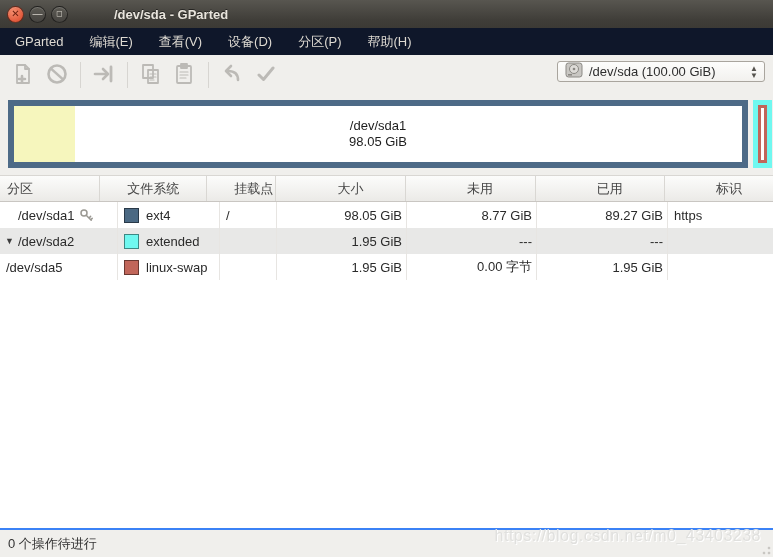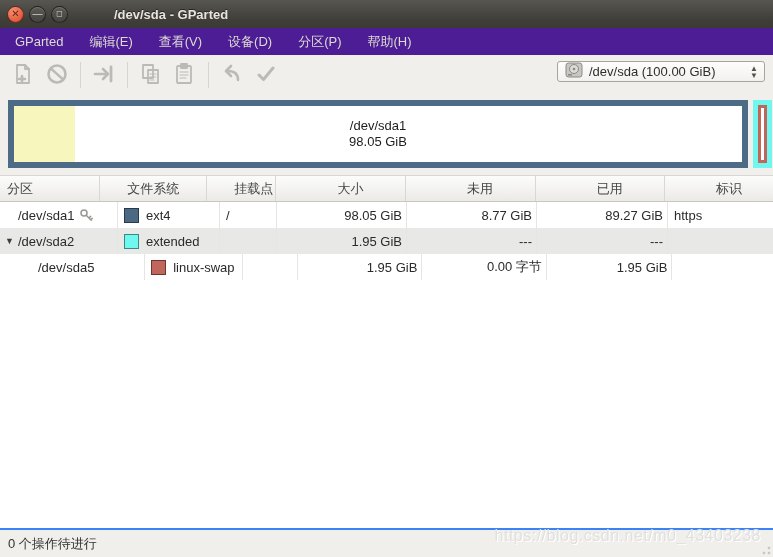--- a/index.html
+++ b/index.html
@@ -13,21 +13,21 @@
   .winbtns { display:flex; align-items:center; gap:5px; padding-left:7px; }
   .winbtn { width:17px; height:17px; border-radius:50%; display:flex; align-items:center; justify-content:center;
     font-size:10px; line-height:1; color:#3f3126; border:1px solid rgba(0,0,0,.55);
     background:linear-gradient(#5c5a54,#464440); box-shadow:inset 0 1px 0 rgba(255,255,255,.18); }
   .winbtn.close { background:radial-gradient(circle at 35% 30%, #f58e6f, #e25a3c 70%); color:#5e1c0d; font-weight:bold; }
   .winbtn .glyph { transform:translateY(-0.5px); color:#d8d4cc; }
   .winbtn.close .glyph { color:#6b1f0e; }
   .wintitle { margin-left:46px; font-weight:bold; color:#e9e5dd; text-shadow:0 -1px 0 rgba(0,0,0,.5); }
 
   
-  .menubar { position:absolute; left:0; top:28px; width:773px; height:27px; background:#4c1d95;
+  .menubar { position:absolute; left:0; top:28px; width:773px; height:27px; background:#0f172a;
     display:flex; align-items:center; padding-left:8px; }
   .menu-item { color:#dedad2; padding:4px 7px; margin-right:12px; cursor:default; border-radius:2px; }
 
   
   .toolbar { position:absolute; left:0; top:55px; width:773px; height:40px; background:#f0efec;
     display:flex; align-items:center; padding-left:6px; }
   .tbtn { width:34px; height:32px; display:flex; align-items:center; justify-content:center; opacity:.40; }
   .tbtn svg { stroke:#6f6d68; fill:none; stroke-width:1.8; stroke-linecap:round; stroke-linejoin:round; }
   .tsep { width:1px; height:26px; background:#d7d5d1; margin:0 6px; }
   .device-combo { position:absolute; right:8px; top:6px; width:208px; height:21px; background:linear-gradient(#fdfdfc,#f2f1ee);
@@ -56,21 +56,21 @@
   .th.center { justify-content:center; }
   .trow { display:flex; height:26px; background:#fff; }
   .trow.alt { background:#e8e8e7; }
   .td { display:flex; align-items:center; border-right:1px solid #e7e5e2; color:#2a2a2a; overflow:hidden; }
   .td.right { justify-content:flex-end; padding-right:4px; }
   .td.left { justify-content:flex-start; padding-left:6px; }
   .c0 { width:118px; } .c1 { width:102px; } .c2 { width:57px; } .c3 { width:130px; }
   .c4 { width:130px; } .c5 { width:131px; } .c6 { width:105px; border-right:none; }
   .fs-swatch { width:15px; height:15px; border:1px solid rgba(0,0,0,.45); margin-right:7px; flex:none; }
   .expander { font-size:9px; color:#3c3c3c; margin:0 4px 0 3px; }
-  .indent1 { padding-left:30px;margin-left:32px; }
+  .indent1 { padding-left:30px; }
   .pname { white-space:nowrap; }
   .key-icon { margin-left:5px; display:flex; }
 
   
   .statusbar { position:absolute; left:0; top:528px; width:773px; height:29px; background:#f0efec;
     border-top:2px solid #3b82f6; display:flex; align-items:center; padding-left:8px; color:#333; }
   .grip { position:absolute; right:2px; bottom:2px; width:12px; height:12px;
     background:
       radial-gradient(circle at 10px 10px, #c9c7c3 1.5px, transparent 1.6px),
       radial-gradient(circle at 10px 5px,  #c9c7c3 1.5px, transparent 1.6px),

